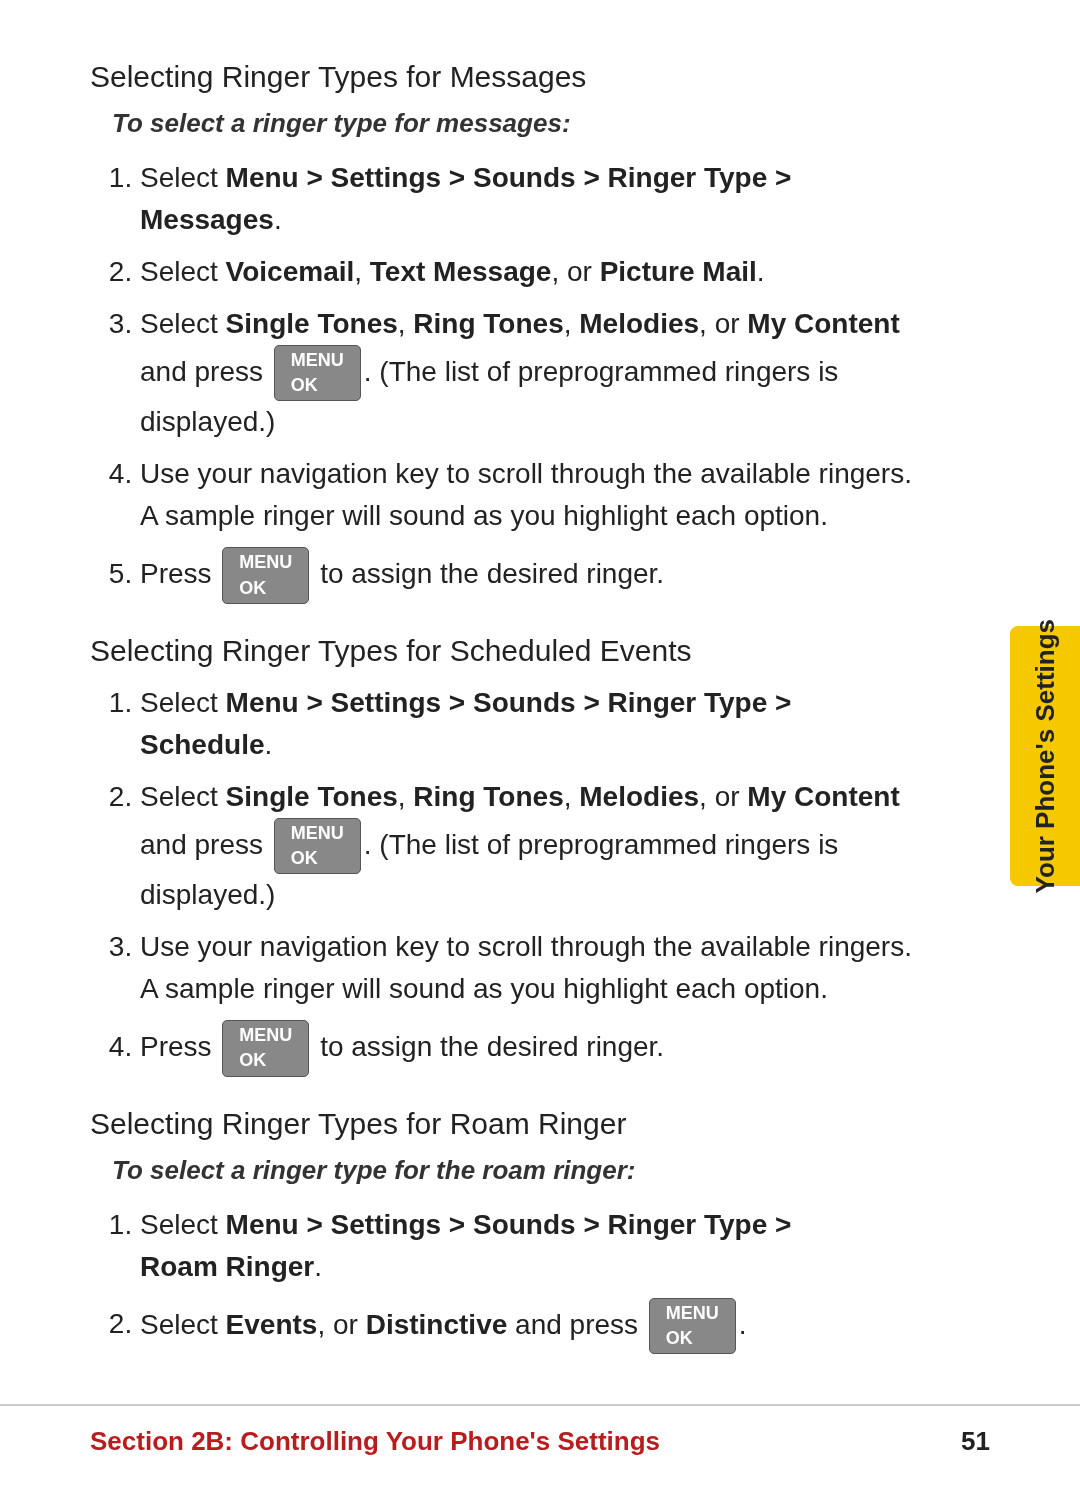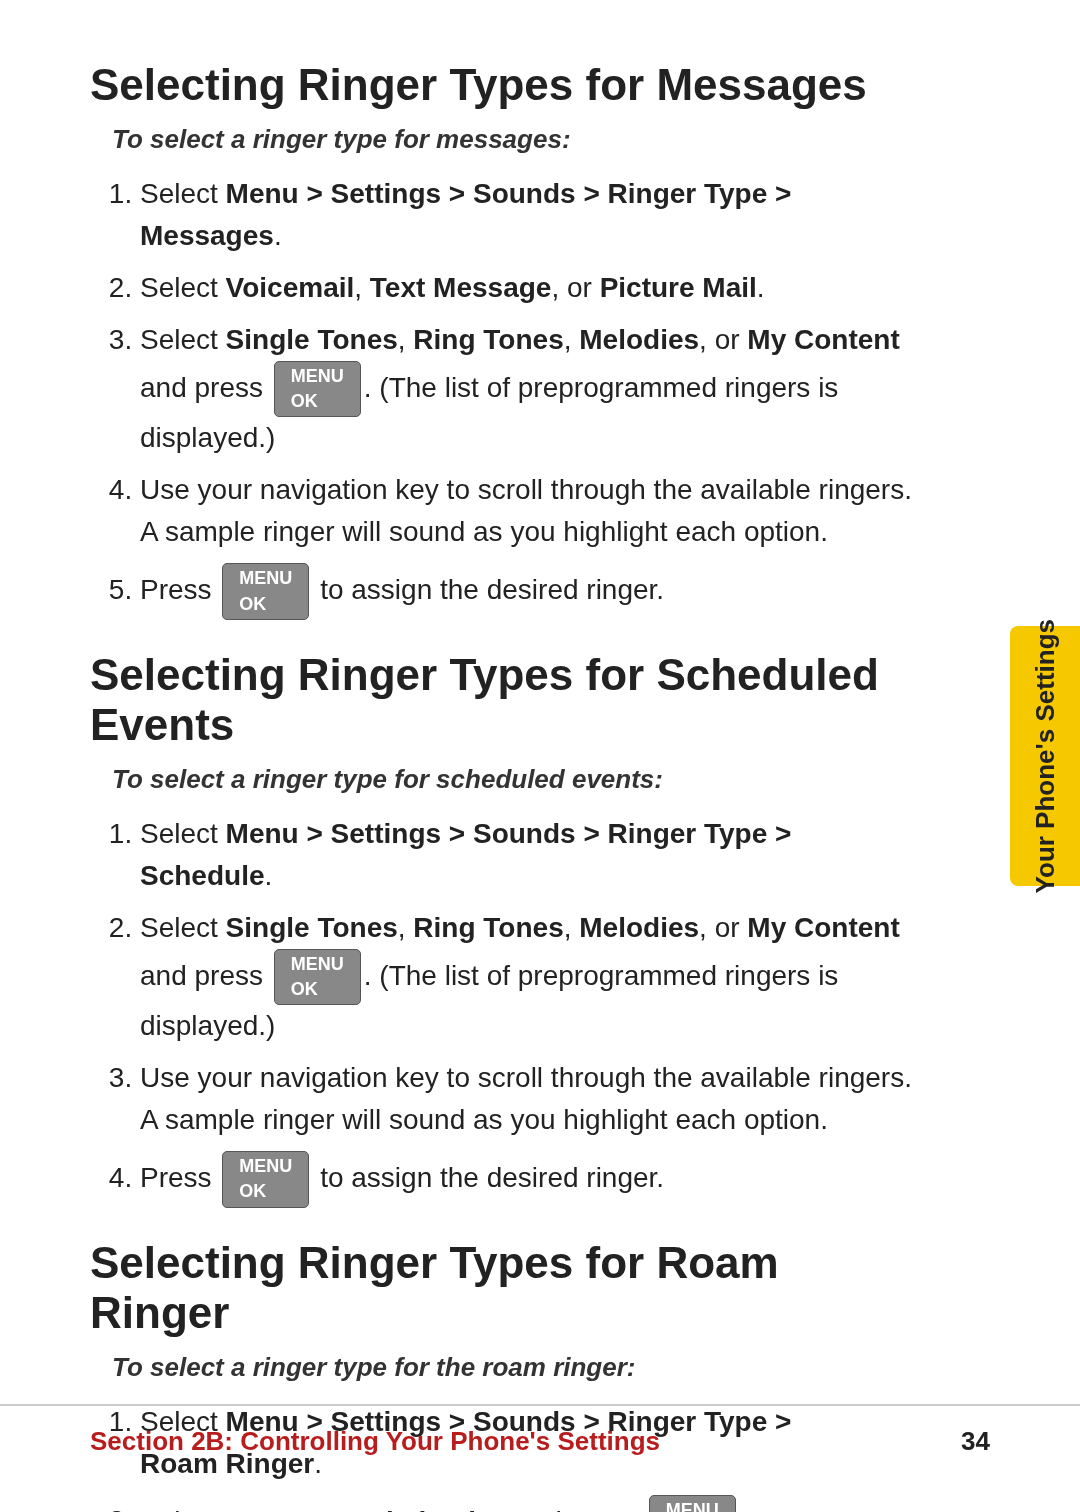--- a/index.html
+++ b/index.html
@@ -40,22 +40,22 @@
       transform: rotate(180deg);
       font-size: 26px;
       font-weight: bold;
       color: #222;
       white-space: nowrap;
       text-align: center;
     }
 
     
     .section-title {
-      font-size: 44px;
-      font-weight: bold;
+      font-size: 30px;
+      font-weight: normal;
       margin-bottom: 14px;
       margin-top: 40px;
     }
 
     .section-title:first-child {
       margin-top: 0;
     }
 
     
     .instruction {
@@ -153,21 +153,20 @@
         Use your navigation key to scroll through the available ringers. A sample ringer will sound as you highlight each option.
       </li>
       <li>
         Press <span class="menu-btn">MENU<br>OK</span> to assign the desired ringer.
       </li>
     </ol>
   </div>
 
   <div class="section-block">
     <h2 class="section-title">Selecting Ringer Types for Scheduled Events</h2>
-    <p class="instruction">To select a ringer type for scheduled events:</p>
     <ol>
       <li>
         Select <span class="bold">Menu &gt; Settings &gt; Sounds &gt; Ringer Type &gt; Schedule</span>.
       </li>
       <li>
         Select <span class="bold">Single Tones</span>, <span class="bold">Ring Tones</span>, <span class="bold">Melodies</span>, or <span class="bold">My Content</span>
         and press <span class="menu-btn">MENU<br>OK</span>. (The list of preprogrammed ringers is displayed.)
       </li>
       <li>
         Use your navigation key to scroll through the available ringers. A sample ringer will sound as you highlight each option.
@@ -188,14 +187,14 @@
       <li>
         Select <span class="bold">Events</span>, or <span class="bold">Distinctive</span> and press <span class="menu-btn">MENU<br>OK</span>.
       </li>
     </ol>
   </div>
 
 </div>
 
 <div class="footer">
   <span class="footer-left">Section 2B: Controlling Your Phone's Settings</span>
-  <span class="footer-right">34</span>
+  <span class="footer-right">51</span>
 </div>
 
 </body></html>

